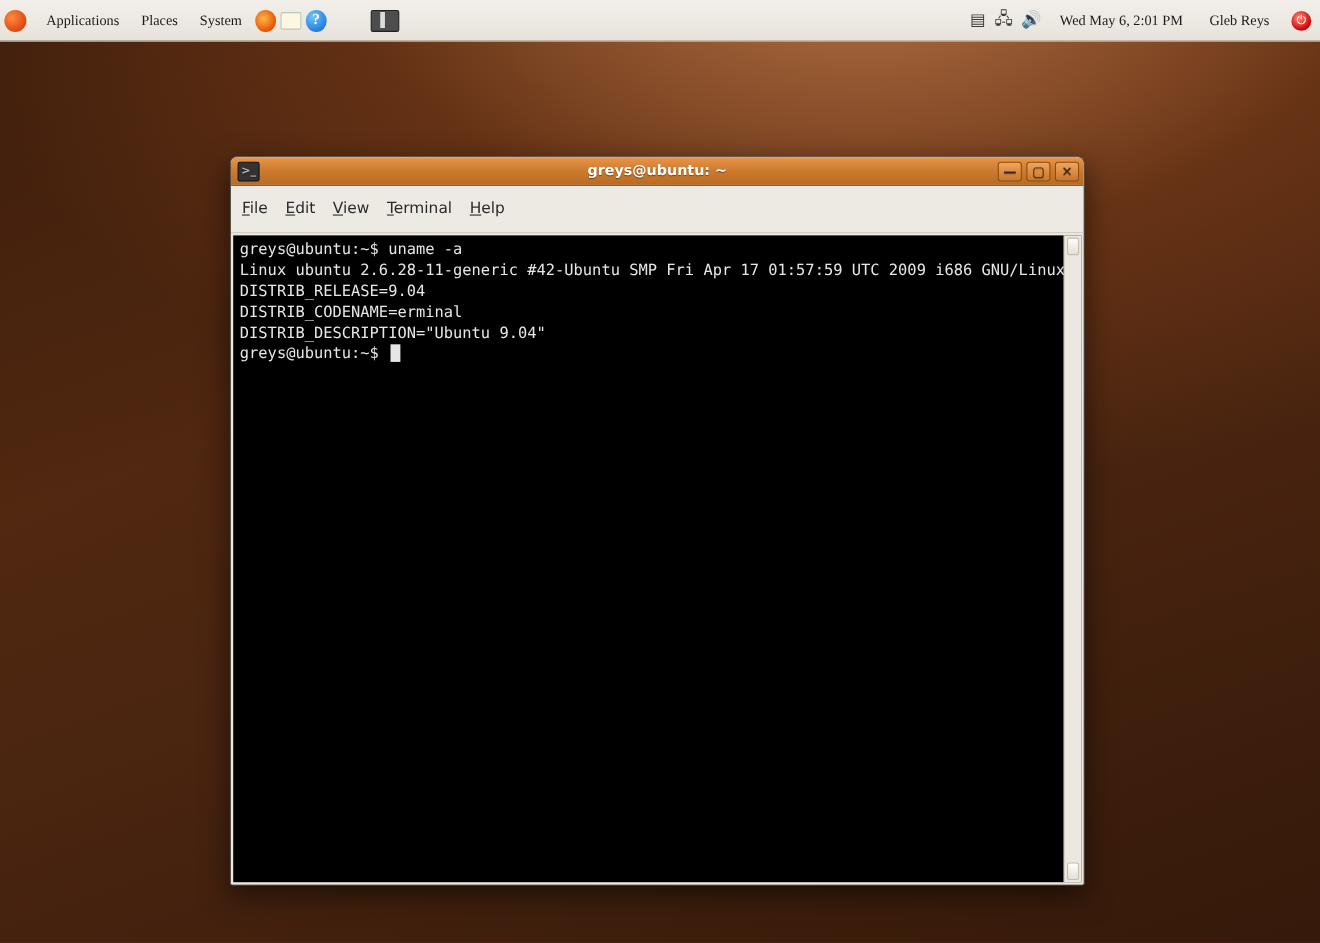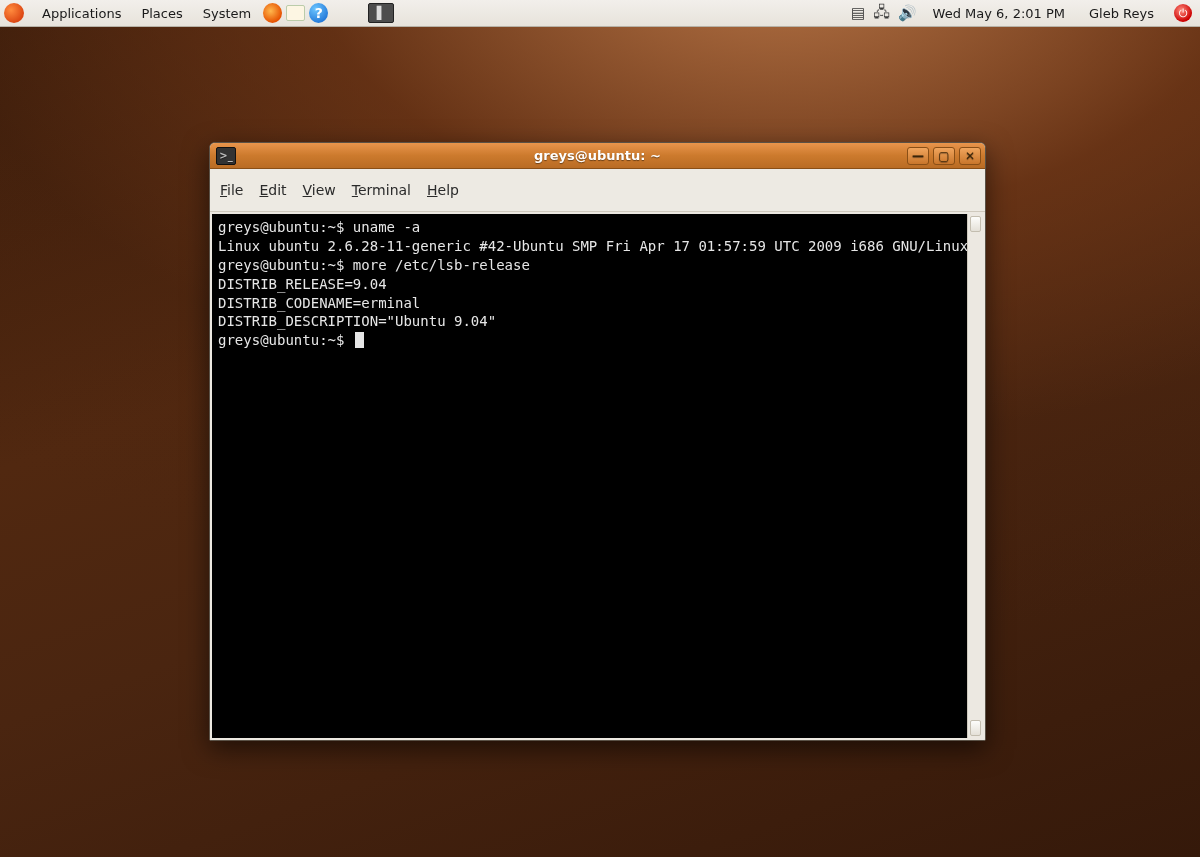--- a/index.html
+++ b/index.html
@@ -5,30 +5,31 @@
     * { margin: 0; padding: 0; box-sizing: border-box; }
     body {
       width: 1200px;
       height: 857px;
       font-family: "DejaVu Sans", "Liberation Sans", sans-serif;
       overflow: hidden;
       background: #5a2f18;
     }
     
     .top-panel {
-      height: 27px;
+      height: 38px;
       background: linear-gradient(to bottom, #f2efeb 0%, #e7e3db 100%);
       border-bottom: 1px solid #b7b2a7;
       display: flex;
       align-items: center;
       font-size: 13px;
       color: #1a1a1a;
       padding: 0 4px;
       position: relative;
       z-index: 10;
+      font-family: Liberation Serif, serif;
     }
     .panel-left { display: flex; align-items: center; gap: 4px; }
     .panel-right { margin-left: auto; display: flex; align-items: center; gap: 8px; padding-right: 4px;}
     .ubuntu-logo {
       width: 20px; height: 20px; border-radius: 50%;
       background: radial-gradient(circle at 35% 35%, #ff8b3e 0%, #dd4814 70%);
       margin-right: 6px;
       display: inline-block;
     }
     .panel-item { padding: 2px 8px; cursor: pointer; }
@@ -132,21 +133,21 @@
       background: #ece8e1;
       padding: 2px;
     }
     .terminal {
       background: #000;
       color: #e6e6e6;
       font-family: "DejaVu Sans Mono", "Liberation Mono", monospace;
       font-size: 14px;
       line-height: 1.35;
       padding: 4px 6px;
-      height: 524px;
+      height: 588px;
       position: relative;
     }
     .scrollbar {
       position: absolute; right: 0; top: 0; bottom: 0; width: 16px;
       background: #ece8e1; border-left: 1px solid #cfc9bd;
     }
     .scrollbar::before {
       content:""; position:absolute; top:2px; left:2px; right:2px; height:14px;
       background: linear-gradient(#fdfdfb,#e4e0d7); border:1px solid #c3bdaf; border-radius:2px;
     }
@@ -209,21 +210,20 @@
       <span class="menu-item"><u>E</u><span>dit</span></span>
       <span class="menu-item"><u>V</u><span>iew</span></span>
       <span class="menu-item"><u>T</u><span>erminal</span></span>
       <span class="menu-item"><u>H</u><span>elp</span></span>
     </div>
 
     <div class="terminal-wrap">
       <div class="terminal" id="term">
         <div class="term-line"><span>greys@ubuntu:~$ </span><span>uname -a</span></div>
           <div class="term-line"><span>Linux ubuntu 2.6.28-11-generic #42-Ubuntu SMP Fri Apr 17 01:57:59 UTC 2009 i686 GNU/Linux</span></div>
-          <div class="term-line"><span>greys@ubuntu:~$ </span><span>more /etc/lsb-release</span></div>
           <div class="term-line"><span>DISTRIB_RELEASE=9.04</span></div>
           <div class="term-line"><span>DISTRIB_CODENAME=erminal</span></div>
           <div class="term-line"><span>DISTRIB_DESCRIPTION="Ubuntu 9.04"</span></div>
           <div class="term-line"><span>greys@ubuntu:~$ </span><span></span><span class="cursor"></span></div>
           <div class="scrollbar"></div>
       </div>
     </div>
   </div>
 
 </div>

